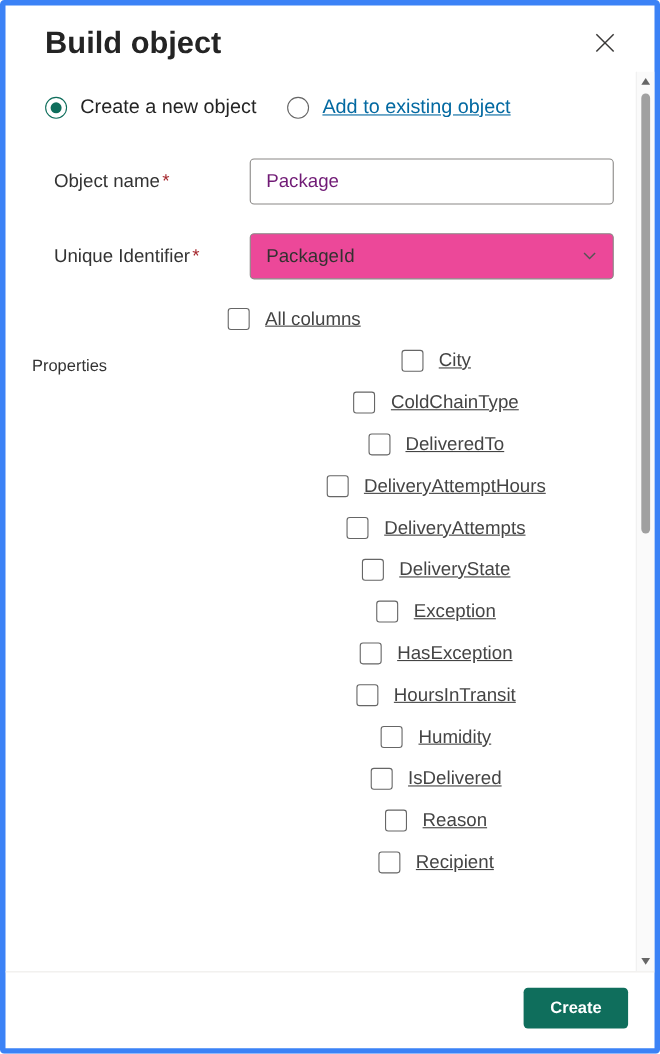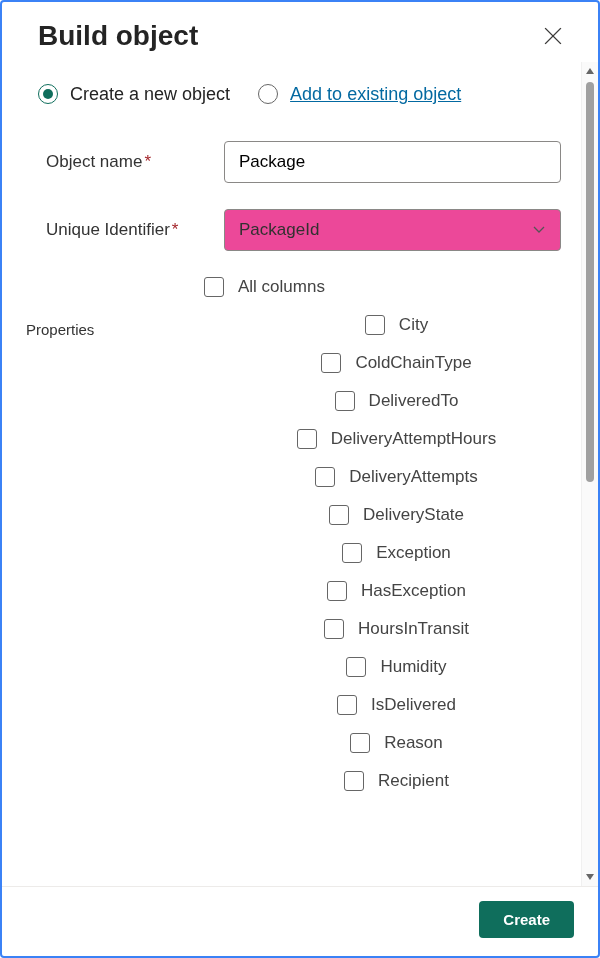--- a/index.html
+++ b/index.html
@@ -14,21 +14,21 @@
       height: 958px;
       overflow: hidden;
       position: relative;
       color: #323130;
     }
     .dialog {
       width: 100%;
       height: 100%;
       display: flex;
       flex-direction: column;
-      border: 2px solid #3b82f6;
+      border: 5px solid #3b82f6;
       border-radius: 4px;
     }
     .dialog-header {
       display: flex;
       align-items: center;
       justify-content: space-between;
       padding: 18px 30px 10px 36px;
     }
     .dialog-title {
       font-size: 28px;
@@ -58,21 +58,21 @@
       overflow-y: auto;
     }
     .radio-row {
       display: flex;
       gap: 28px;
       margin-bottom: 36px;
       padding-left: 12px;
     }
     .radio-option {
       display: flex;
-      align-items: flex-start;
+      align-items: flex-end;
       gap: 12px;
       cursor: pointer;
     }
     .radio-outer {
       width: 20px;
       height: 20px;
       border-radius: 50%;
       border: 1.5px solid #666;
       display: flex;
       align-items: center;
@@ -113,21 +113,21 @@
       margin-left: 2px;
     }
     .text-input {
       flex: 1;
       height: 42px;
       border: 1px solid #8a8886;
       border-radius: 4px;
       padding: 0 14px;
       font-size: 17px;
       font-family: inherit;
-      color: #000000;
+      color: #701a75;
       outline: none;
     }
     .select-wrapper {
       flex: 1;
       height: 42px;
       border: 1px solid #8a8886;
       border-radius: 4px;
       padding: 0 14px;
       display: flex;
       align-items: center;
@@ -171,20 +171,21 @@
       width: 20px;
       height: 20px;
       border: 1.5px solid #666;
       border-radius: 3px;
       flex-shrink: 0;
       cursor: pointer;
     }
     .checkbox-label {
       font-size: 17px;
       color: #444;
+      text-decoration: underline;
     }
     .scrollbar-track {
       width: 17px;
       background: #fafafa;
       display: flex;
       flex-direction: column;
       align-items: center;
       position: relative;
       border-left: 1px solid #f0f0f0;
     }

